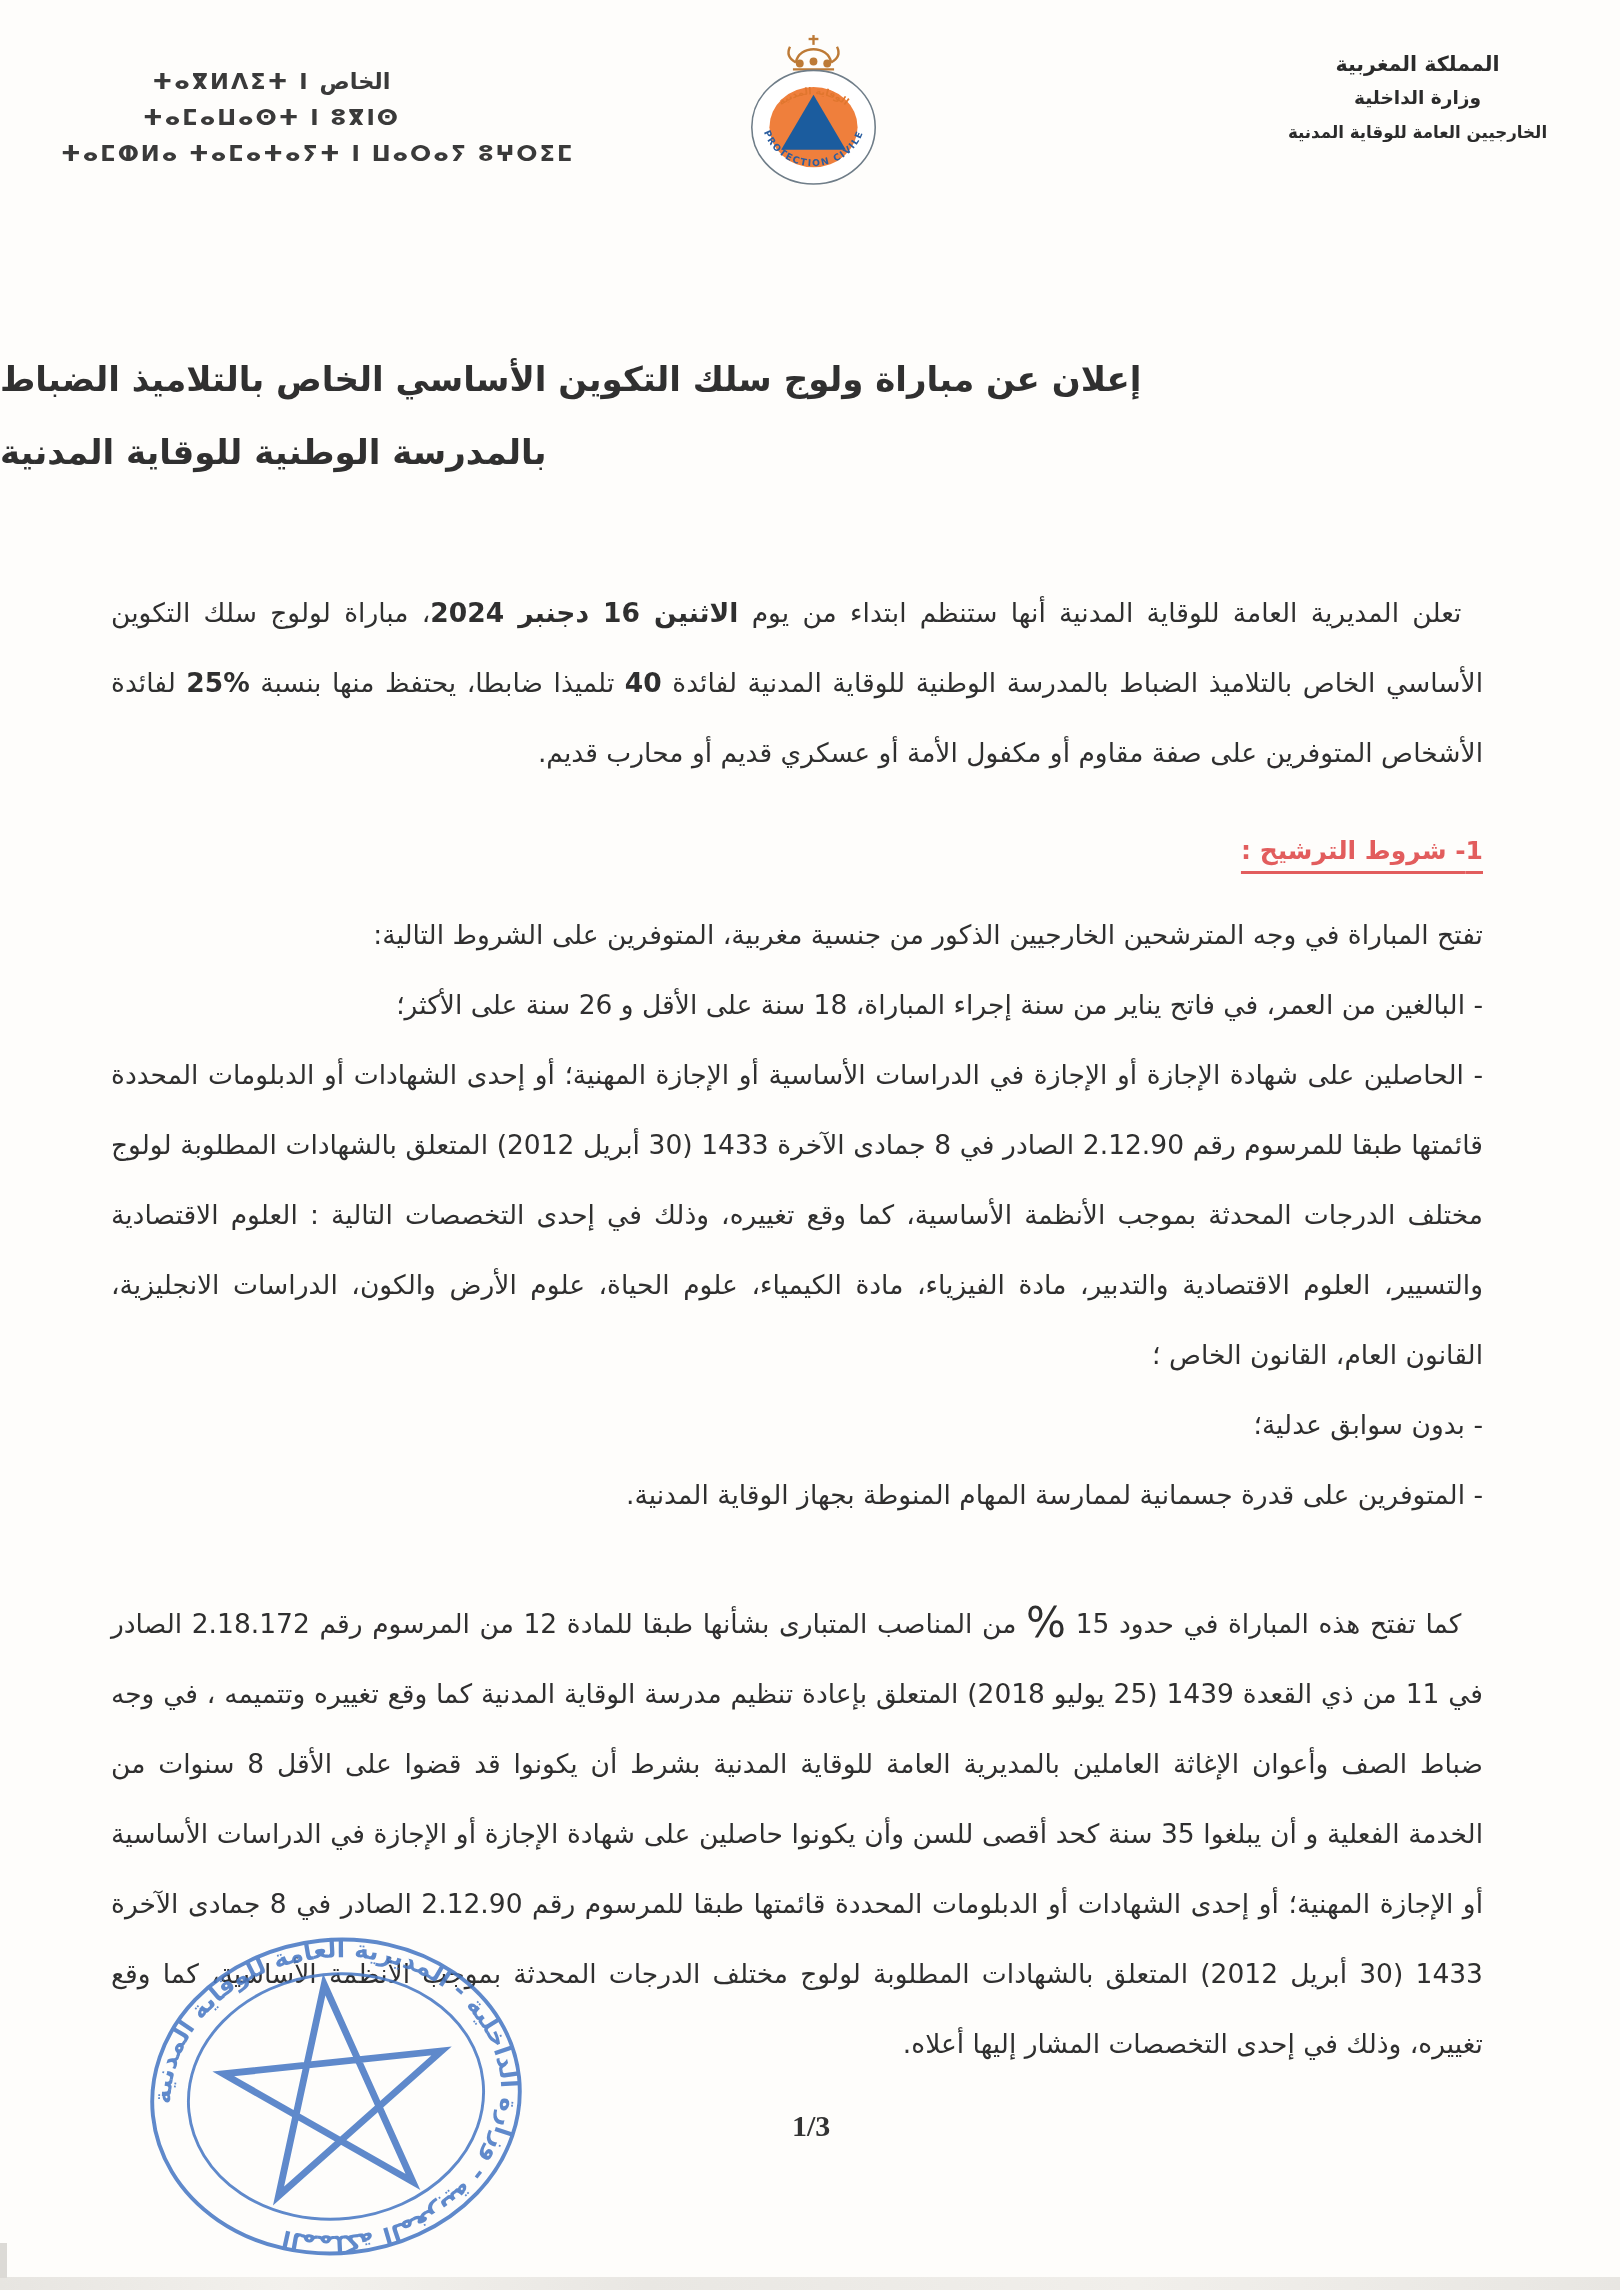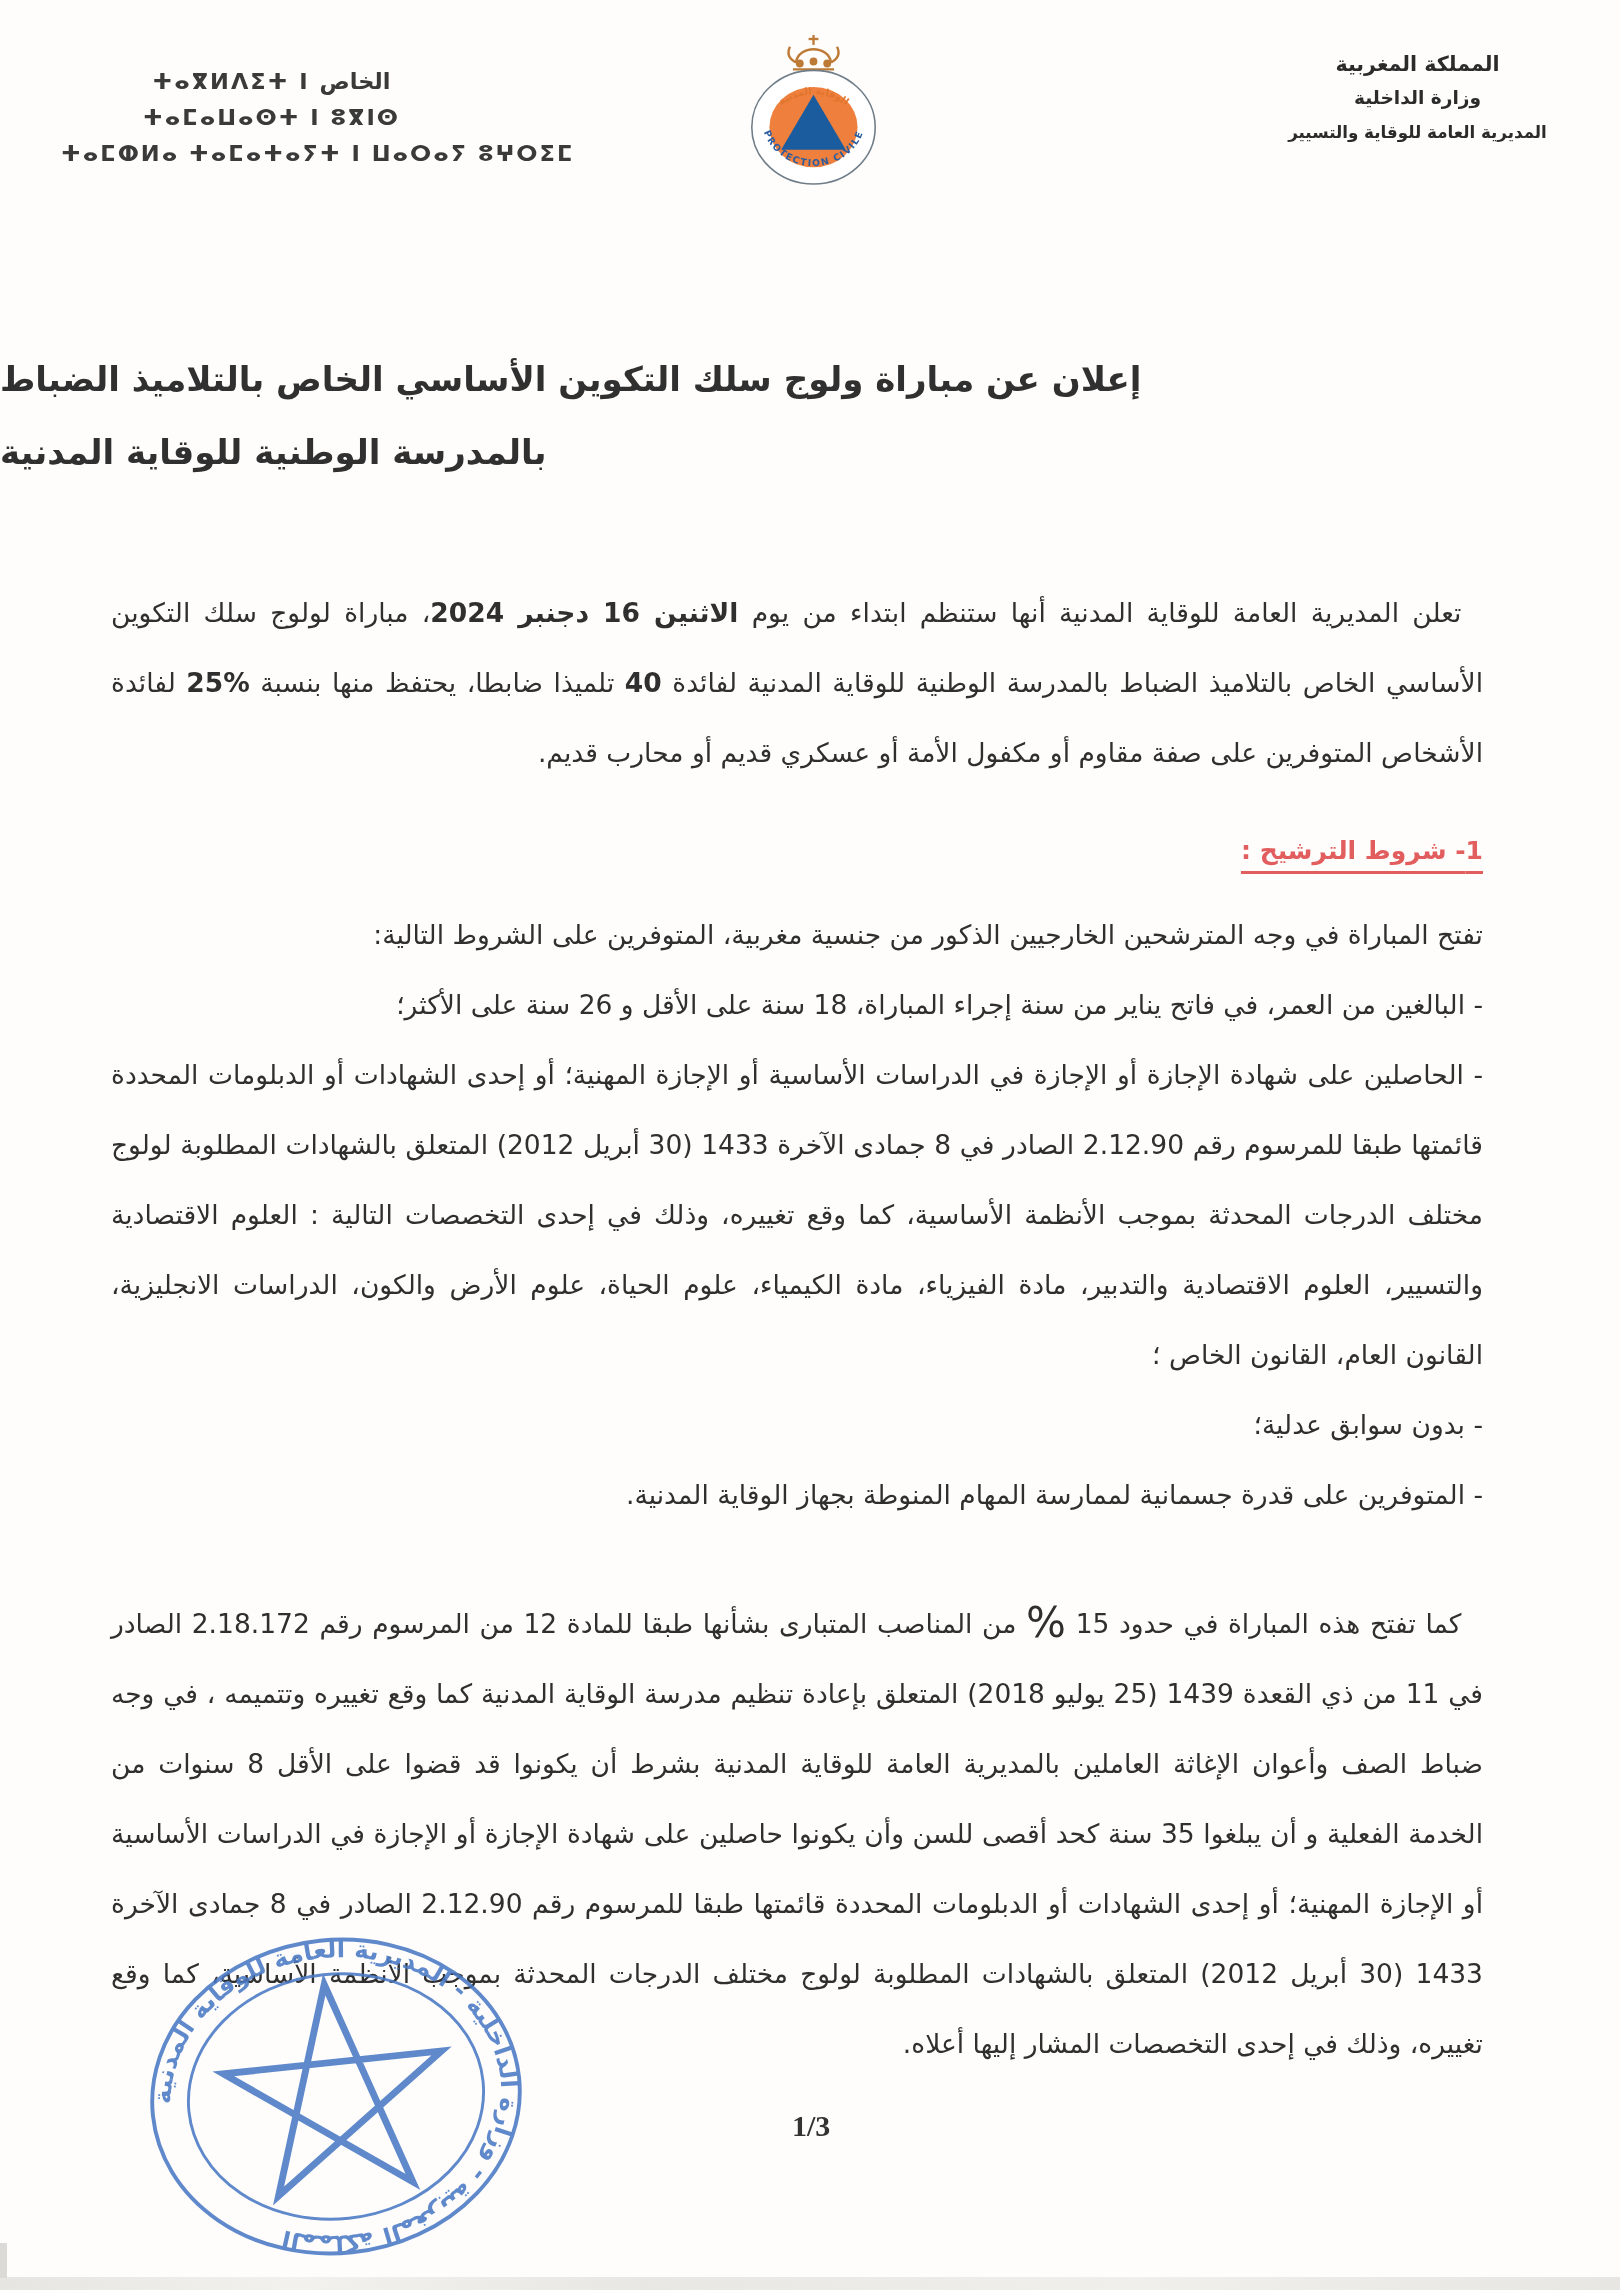--- a/index.html
+++ b/index.html
@@ -88,21 +88,21 @@
       </text>
       <text font-size="9.5" font-weight="bold" fill="#2a5d9f" letter-spacing="1.5" font-family="DejaVu Sans, sans-serif">
         <textPath href="#logoBottomArc" startOffset="50%" text-anchor="middle">PROTECTION CIVILE</textPath>
       </text>
     </svg>
   </div>
 
   <div class="ministry">
       <div class="min-line">المملكة المغربية</div>
       <div class="min-line">وزارة الداخلية</div>
-      <div class="min-line">المديرية العامة للوقاية والتسيير</div>
+      <div class="min-line">الخارجيين العامة للوقاية المدنية</div>
     </div>
 
   <div class="doc-title">
     <div class="title-line">إعلان عن مباراة ولوج سلك التكوين الأساسي الخاص بالتلاميذ الضباط</div>
     <div class="title-line">بالمدرسة الوطنية للوقاية المدنية</div>
   </div>
 
   <div class="content">
     <p class="para indent"><span>تعلن المديرية العامة للوقاية المدنية أنها ستنظم ابتداء من يوم </span><span class="seg-bold">الاثنين 16 دجنبر 2024</span><span>، مباراة لولوج سلك التكوين الأساسي الخاص بالتلاميذ الضباط بالمدرسة الوطنية للوقاية المدنية لفائدة </span><span class="seg-bold">40</span><span> تلميذا ضابطا، يحتفظ منها بنسبة </span><span class="seg-bold">%25</span><span> لفائدة الأشخاص المتوفرين على صفة مقاوم أو مكفول الأمة أو عسكري قديم أو محارب قديم.</span></p>
 

